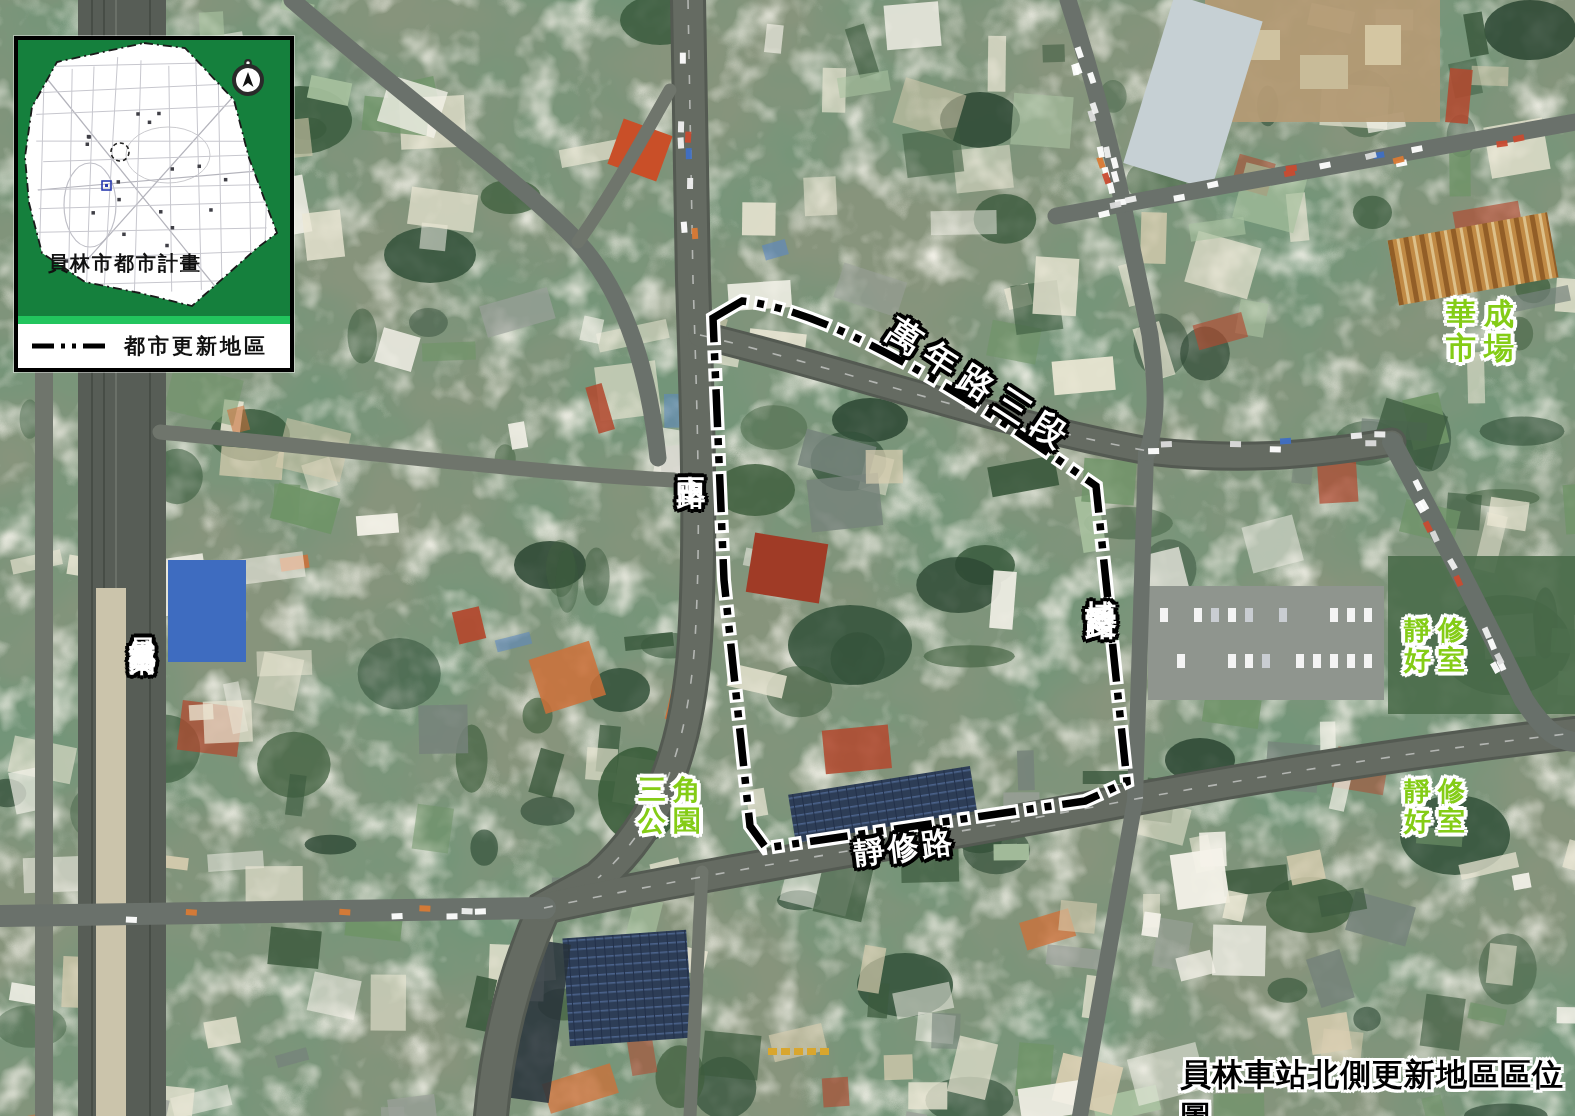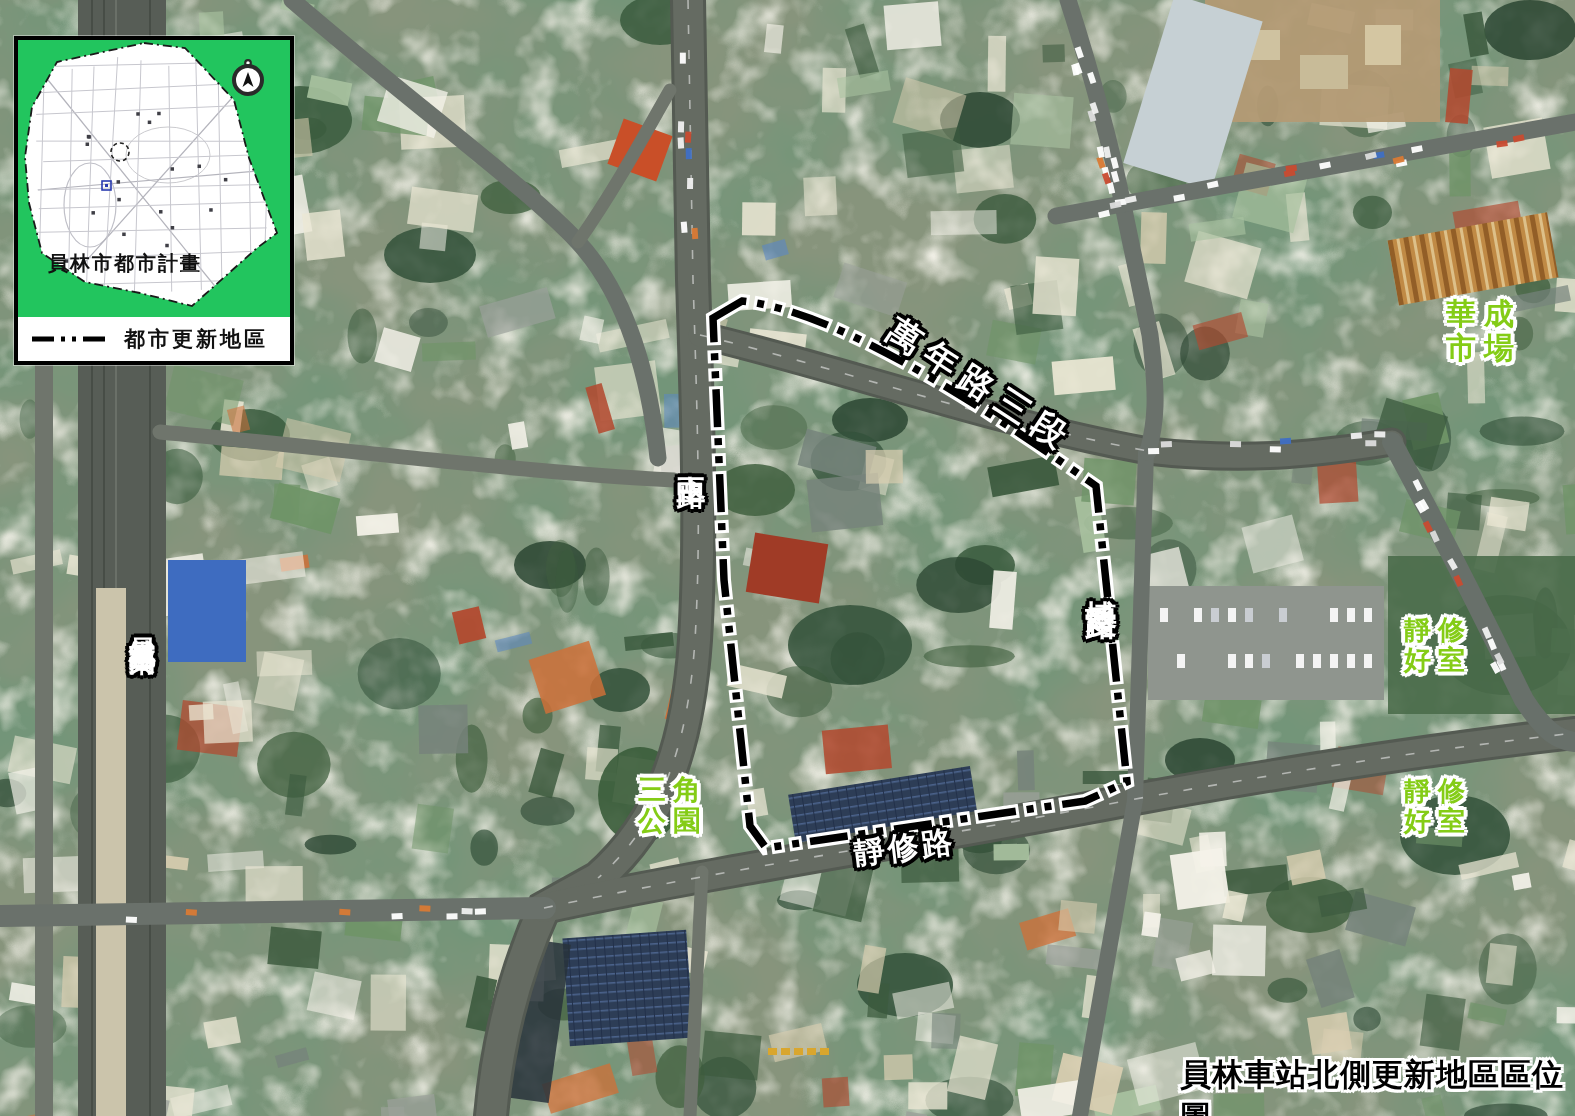--- a/index.html
+++ b/index.html
@@ -17,24 +17,24 @@
                  3px -3px 0 #fff,3px 0 0 #fff,3px 3px 0 #fff,-4px 0 0 #fff,4px 0 0 #fff,
                  0 -4px 0 #fff,0 4px 0 #fff;}
   .vert{writing-mode:vertical-rl;text-orientation:upright;}
   .caption{position:absolute;left:1180px;top:1054px;font-size:31px;font-weight:700;color:#000;
     letter-spacing:1px;
     text-shadow:-3px -3px 0 #fff,-3px 0 0 #fff,-3px 3px 0 #fff,0 -3px 0 #fff,0 3px 0 #fff,
                  3px -3px 0 #fff,3px 0 0 #fff,3px 3px 0 #fff;}
   
   .inset{position:absolute;left:14px;top:36px;width:272px;background:#fff;
          border:4px solid #000;box-shadow:0 0 0 1px rgba(255,255,255,.4);}
-  .inset-map{position:relative;width:272px;height:276px;background:#22c55e;text-align:right;}
+  .inset-map{position:relative;width:272px;height:276px;background:#15803d;text-align:right;}
   .inset-title{position:absolute;left:30px;top:210px;font-size:20px;font-weight:700;
                color:#111;letter-spacing:2px;}
-  .inset-legend{height:44px;border-top:1px solid #22c55e;display:flex;align-items:center;
+  .inset-legend{height:44px;border-top:8px solid #22c55e;display:flex;align-items:center;
                 padding-left:12px;gap:14px;background:#fff;}
   .inset-legend span{font-size:21px;font-weight:700;color:#111;letter-spacing:3px;}
 </style>
 </head>
 <body>
 
 <div class="stage">
 
   <svg class="bg" id="bg" width="1575" height="1116" viewBox="0 0 1575 1116">
     <defs>

